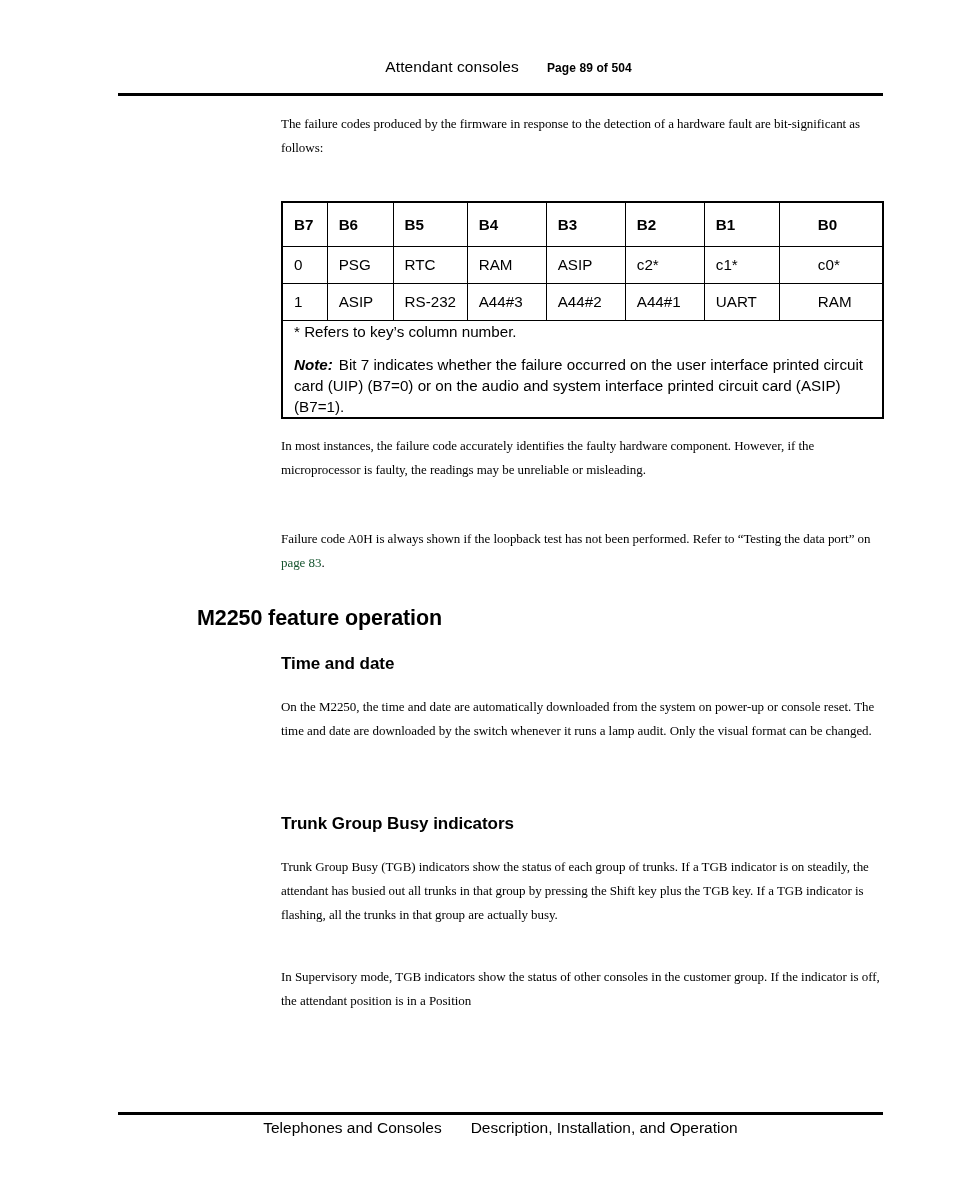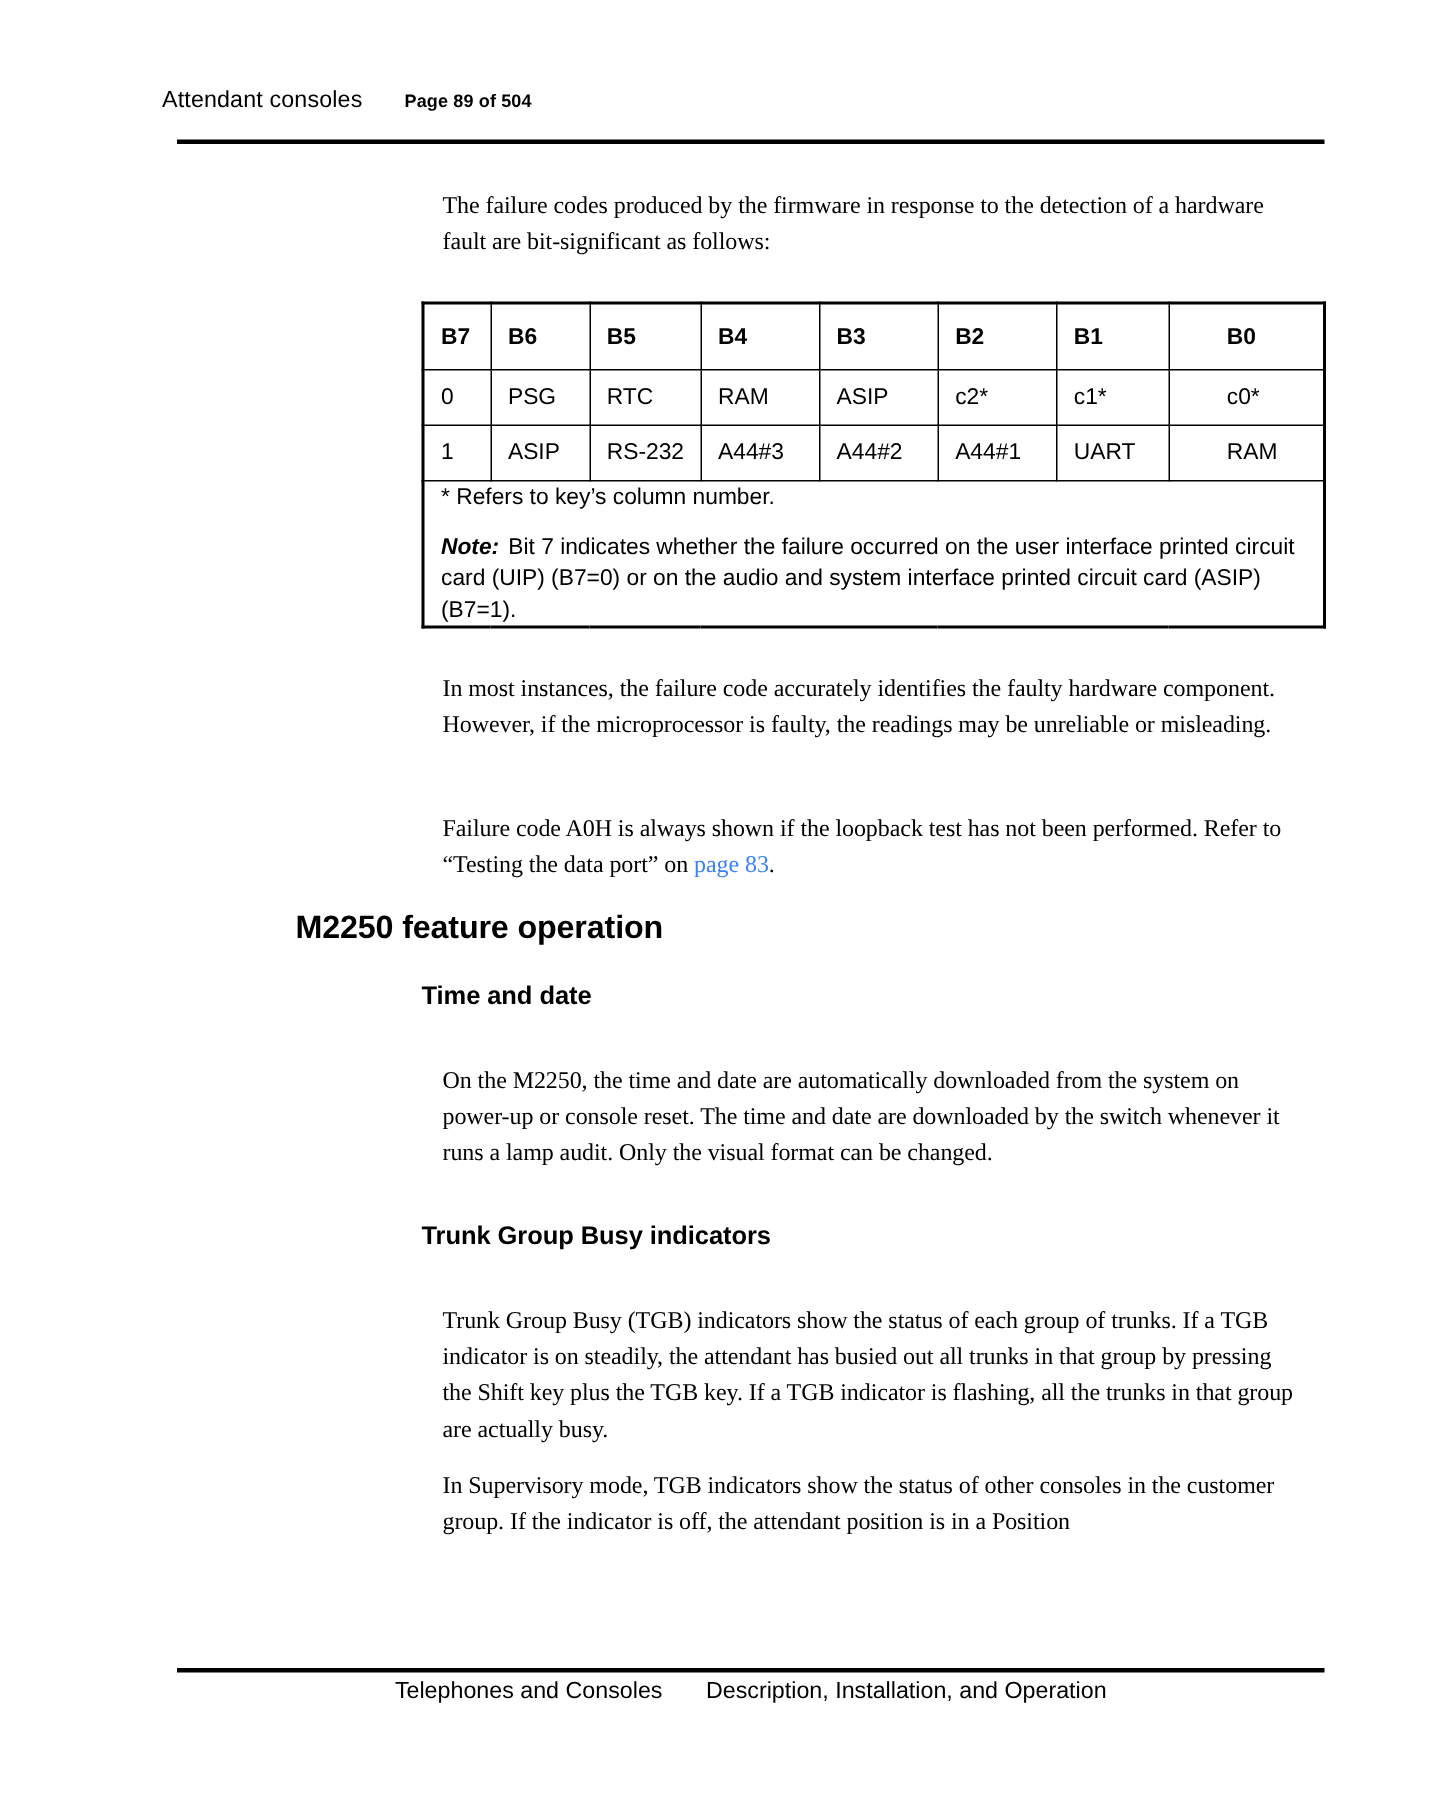--- a/index.html
+++ b/index.html
@@ -19,25 +19,25 @@
   }
 
   .page {
     position: absolute;
     inset: 0;
   }
 
   
   .running-head {
     position: absolute;
-    left: 108px;
+    left: 126px;
     top: 58px;
     width: 765px;
     display: flex;
-    justify-content: flex-start;
+    justify-content: center;
     align-items: baseline;
     font-family: "Liberation Sans", "DejaVu Sans", sans-serif;
   }
   .running-head .chapter {
     font-size: 15.5px;
     font-weight: normal;
     letter-spacing: 0.1px;
   }
   .running-head .folio {
     font-size: 12px;
@@ -56,29 +56,29 @@
 
   
   .col {
     position: absolute;
     left: 281px;
     top: 0;
     width: 603px;
   }
 
   p.body {
-    margin: 14px;
-    font-size: 16px;
+    margin: 0;
+    font-size: 13px;
     line-height: 24.2px;
     text-align: left;
     letter-spacing: -0.05px;
   }
 
   a.xref {
-    color: #3b82f6;
+    color: #14532d;
     text-decoration: none;
   }
 
   
   .bit-table {
     position: absolute;
     left: 281px;
     top: 185px;
     width: 603px;
     border-collapse: collapse;

